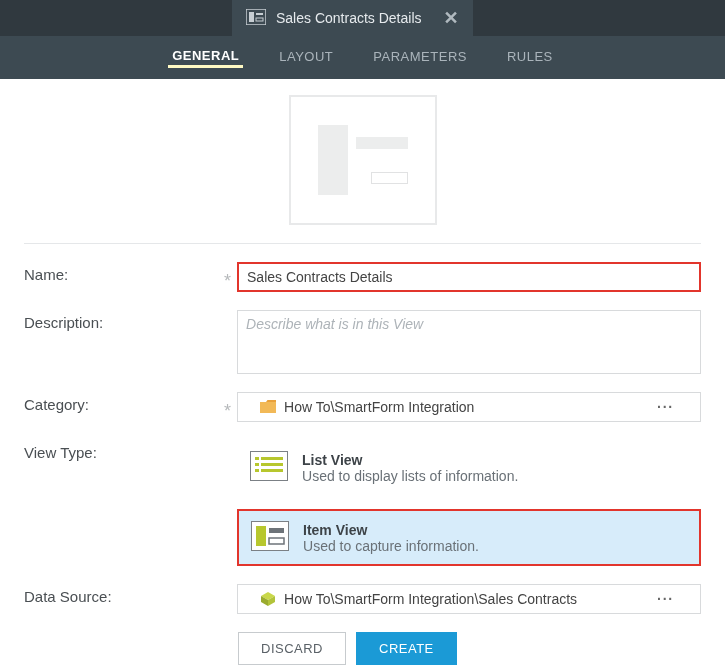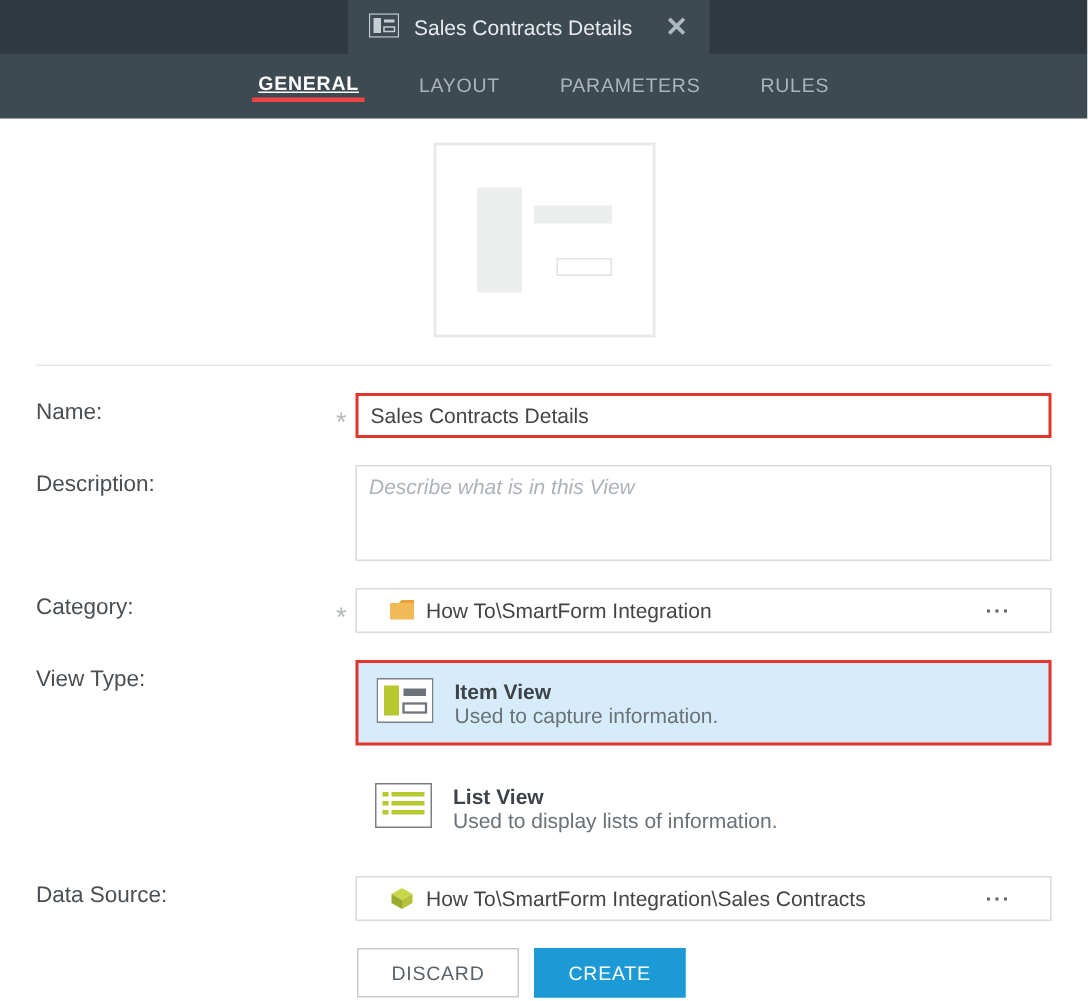--- a/index.html
+++ b/index.html
@@ -7,21 +7,21 @@
   
   
   .titlebar { background: #30393f; height: 36px; display: flex; align-items: center; padding-left: 232px; }
   .titlebar-tab { background: #3d4a52; height: 36px; display: inline-flex; align-items: center; padding: 0 14px; gap: 10px; }
   .titlebar-tab .title { color: #e6eaed; font-size: 14px; }
   .close-x { color: #b0b9bf; font-size: 18px; font-weight: bold; margin-left: 12px; }
   
   
   .tabrow { background: #3d4a52; height: 43px; display: flex; align-items: center; justify-content: center; gap: 32px; }
   .tab { color: #aab4bb; font-size: 13px; letter-spacing: 0.5px; padding: 0 4px 2px; }
-  .tab.active { color: #fff; border-bottom: 3px solid #ef4444; font-weight: 600; text-decoration: underline; }
+  .tab.active { color: #fff; border-bottom: 3px solid #fef9c3; font-weight: 600; }
   
   
   .main { padding: 12px 24px 20px; }
   .thumb { width: 148px; height: 130px; margin: 4px auto 18px; border: 2px solid #e8e9ea; display: flex; align-items: center; justify-content: center; }
   .thumb-inner { width: 90px; height: 70px; display: flex; gap: 8px; }
   .thumb-left { width: 30px; background: #eceded; }
   .thumb-right { flex: 1; display: flex; flex-direction: column; justify-content: space-around; }
   .thumb-bar { height: 12px; background: #eceded; }
   .thumb-bar.short { width: 70%; align-self: flex-end; border: 1px solid #e1e2e3; background: #fff; }
   
@@ -124,49 +124,49 @@
         <span class="ellipsis-btn">···</span>
       </div>
     </div>
   </div>
 
   <div class="field-row">
     <div class="field-label">View Type:</div>
     <div class="field-control">
       <span class="req-star" style="visibility:hidden;">*</span>
       <div class="vtype-col">
-        <div class="vtype-card selected">
-          <span class="svg-icon">
-            <svg width="38" height="30" viewBox="0 0 38 30">
-              <rect x="0.5" y="0.5" width="37" height="29" fill="#fff" stroke="#7b8085" stroke-width="1"></rect>
-              <rect x="5" y="5" width="10" height="20" fill="#b7c72e"></rect>
-              <rect x="18" y="7" width="15" height="5" fill="#6d7379"></rect>
-              <rect x="18" y="17" width="15" height="6" fill="none" stroke="#6d7379" stroke-width="1.5"></rect>
-            </svg>
-          </span>
-          <div>
-            <div class="vt-title">Item View</div>
-            <div class="vt-sub">Used to capture information.</div>
-          </div>
-        </div>
         <div class="vtype-card">
           <span class="svg-icon">
             <svg width="38" height="30" viewBox="0 0 38 30">
               <rect x="0.5" y="0.5" width="37" height="29" fill="#fff" stroke="#7b8085" stroke-width="1"></rect>
               <rect x="5" y="6" width="4" height="3" fill="#b7c72e"></rect>
                 <rect x="11" y="6" width="22" height="3" fill="#b7c72e"></rect>
               <rect x="5" y="12" width="4" height="3" fill="#b7c72e"></rect>
                 <rect x="11" y="12" width="22" height="3" fill="#b7c72e"></rect>
               <rect x="5" y="18" width="4" height="3" fill="#b7c72e"></rect>
                 <rect x="11" y="18" width="22" height="3" fill="#b7c72e"></rect>
             </svg>
           </span>
           <div>
             <div class="vt-title">List View</div>
             <div class="vt-sub">Used to display lists of information.</div>
+          </div>
+        </div>
+        <div class="vtype-card selected">
+          <span class="svg-icon">
+            <svg width="38" height="30" viewBox="0 0 38 30">
+              <rect x="0.5" y="0.5" width="37" height="29" fill="#fff" stroke="#7b8085" stroke-width="1"></rect>
+              <rect x="5" y="5" width="10" height="20" fill="#b7c72e"></rect>
+              <rect x="18" y="7" width="15" height="5" fill="#6d7379"></rect>
+              <rect x="18" y="17" width="15" height="6" fill="none" stroke="#6d7379" stroke-width="1.5"></rect>
+            </svg>
+          </span>
+          <div>
+            <div class="vt-title">Item View</div>
+            <div class="vt-sub">Used to capture information.</div>
           </div>
         </div>
       </div>
     </div>
   </div>
 
   <div class="field-row">
     <div class="field-label">Data Source:</div>
     <div class="field-control">
       <span class="req-star" style="visibility:hidden;">*</span>

